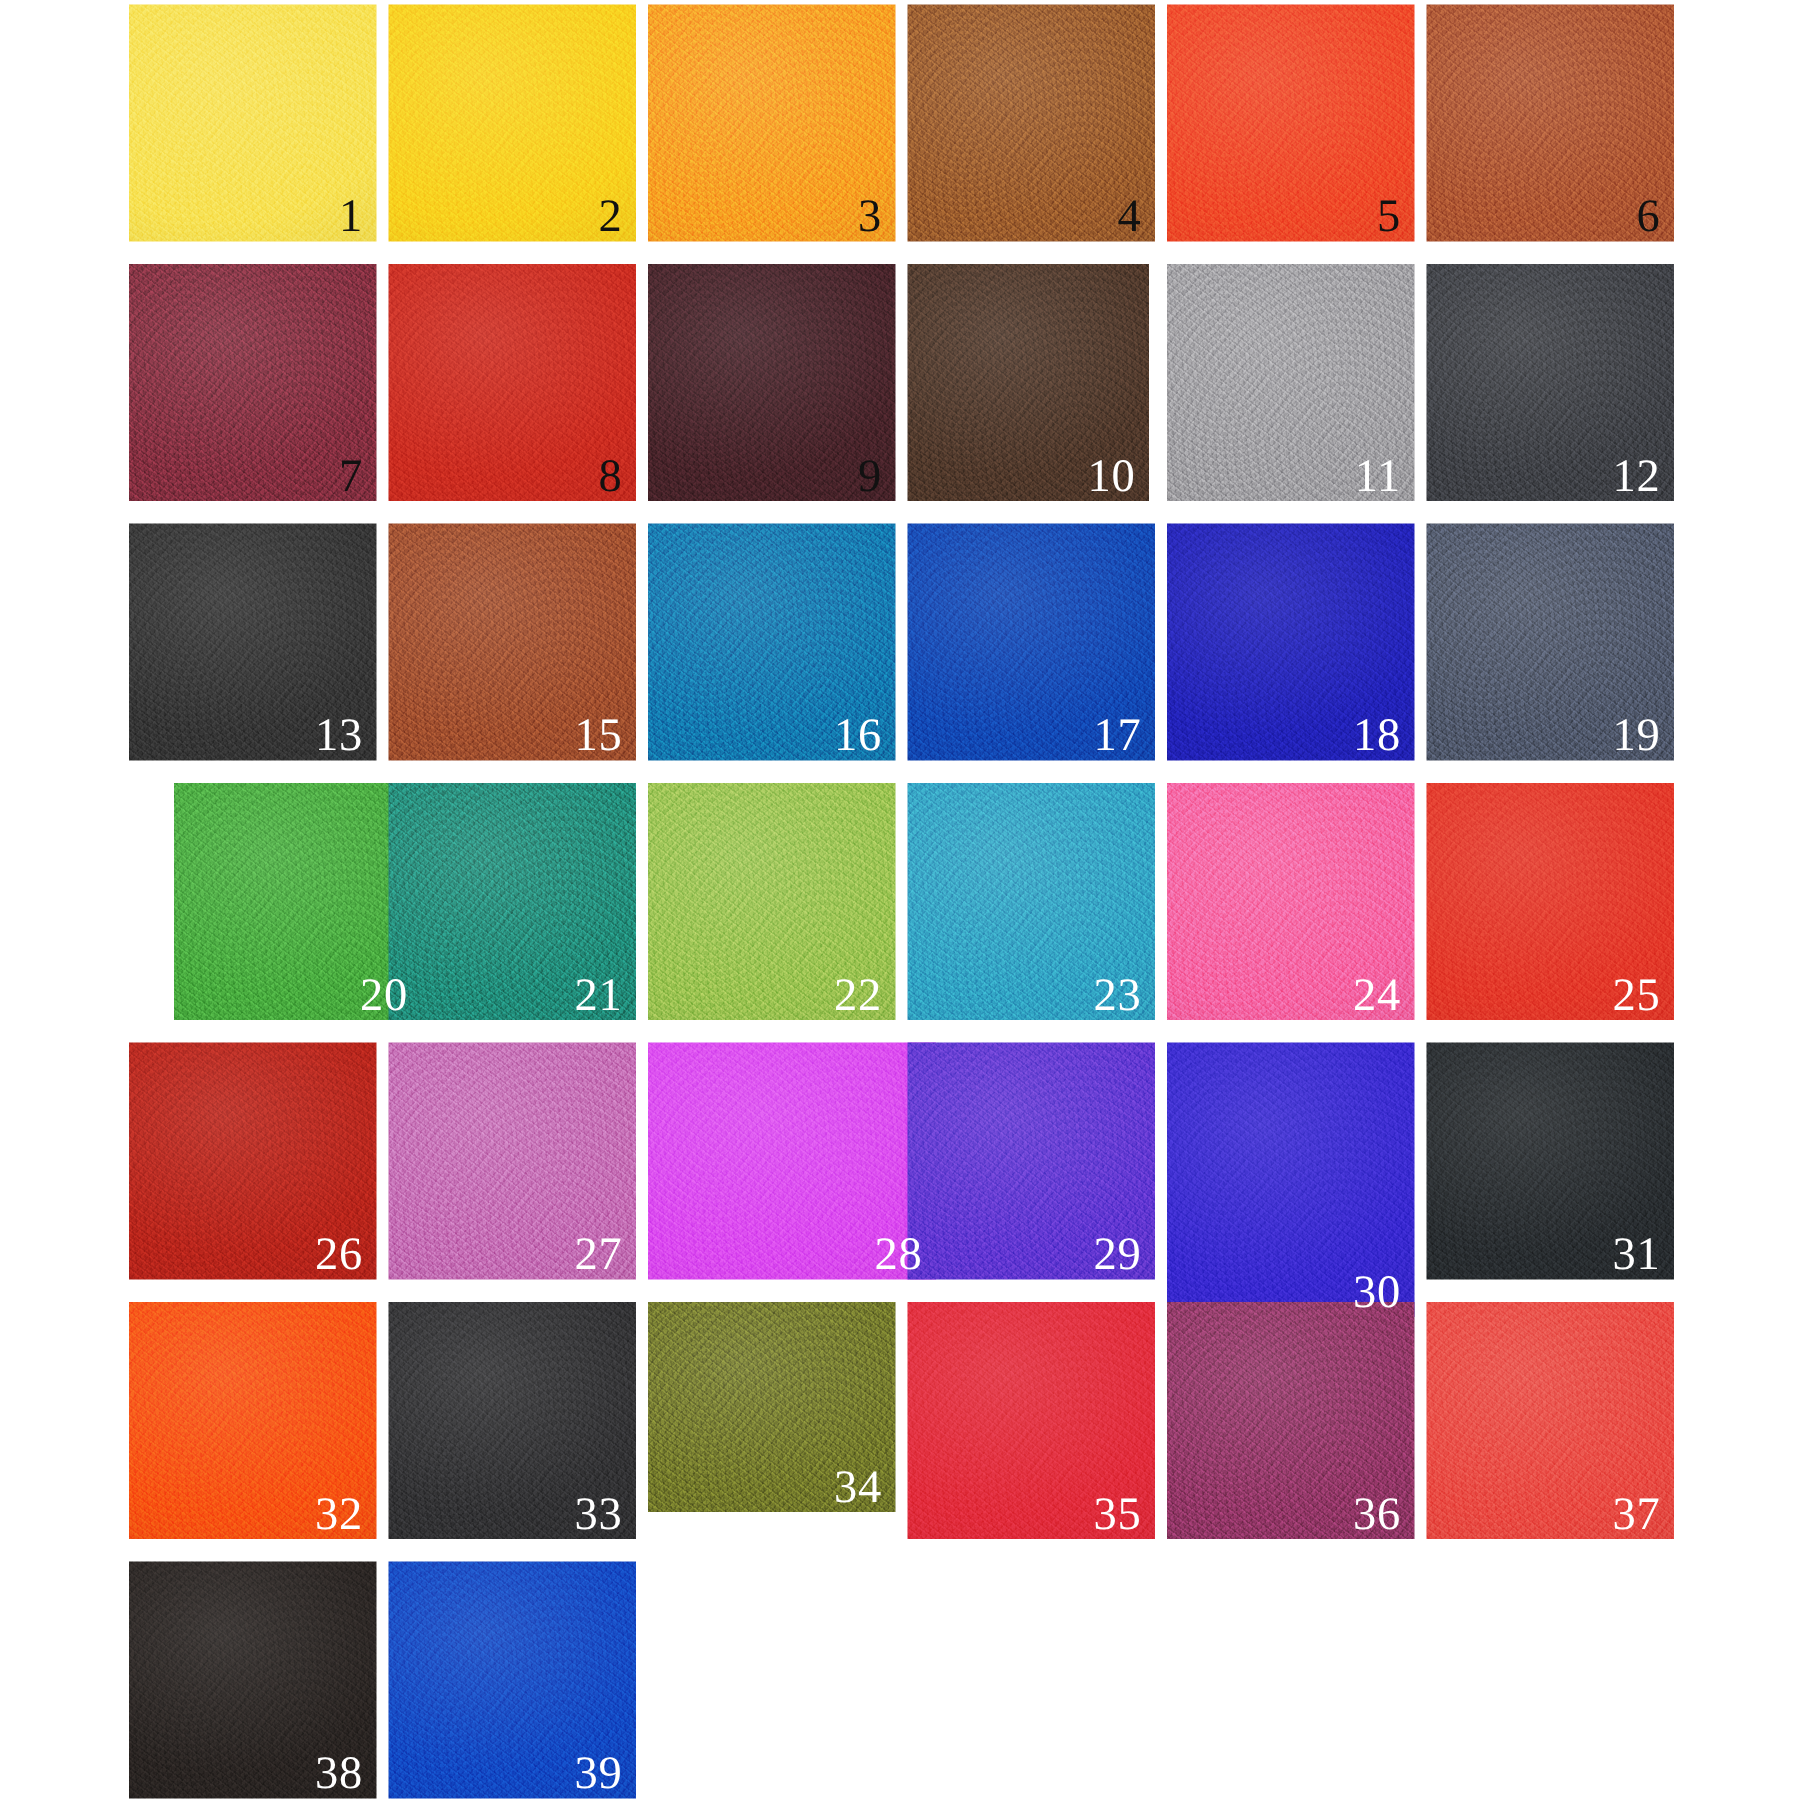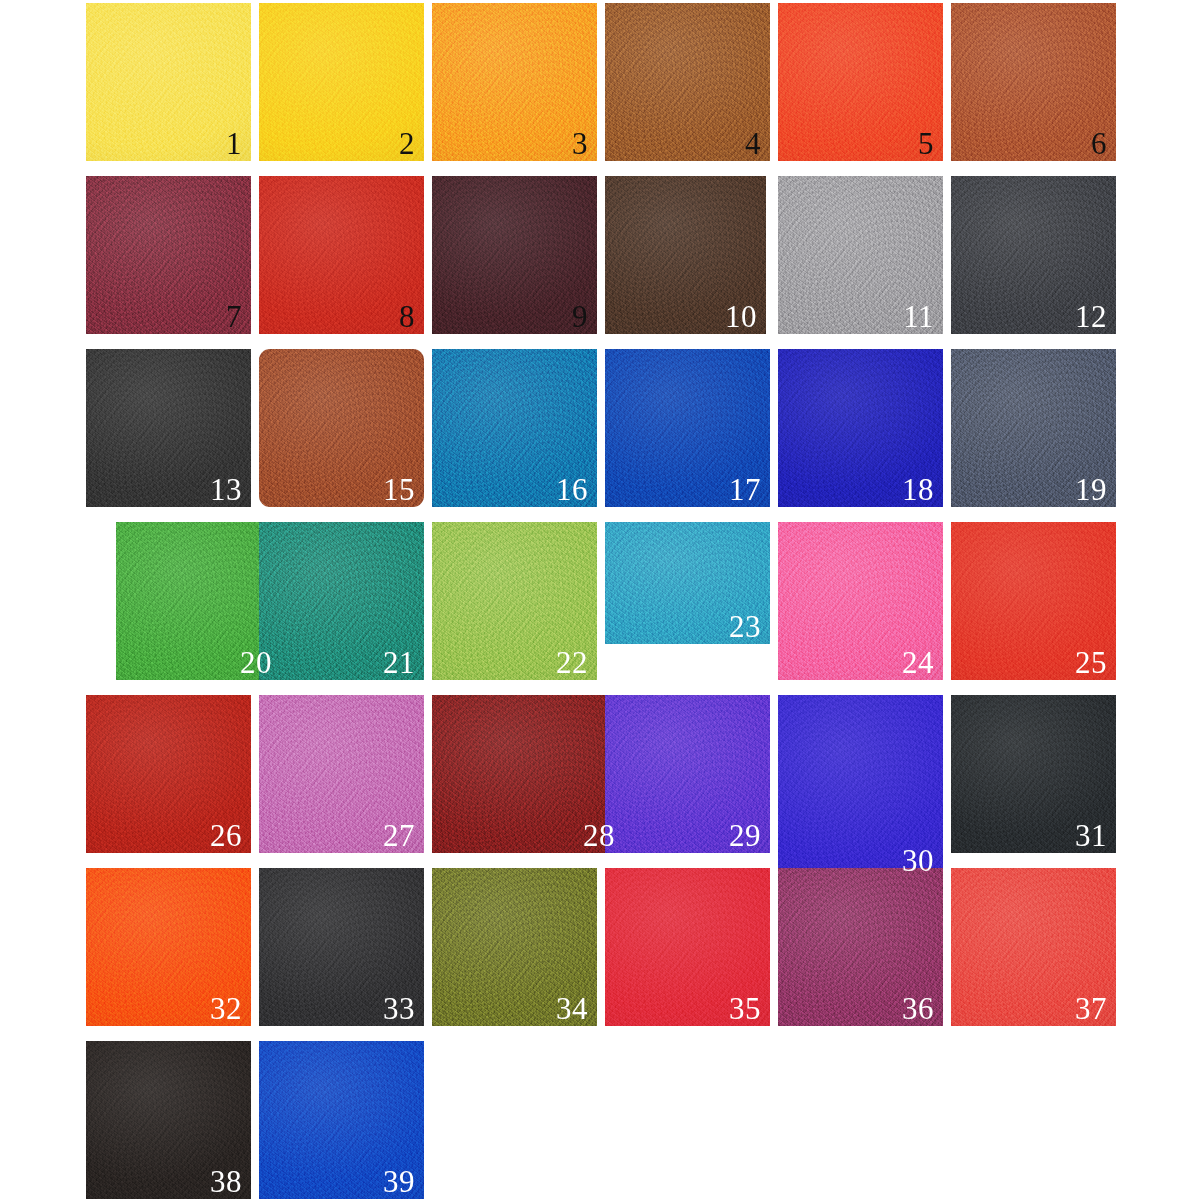--- a/index.html
+++ b/index.html
@@ -159,21 +159,21 @@
     <div class="swatch" style="left: 951px; top: 176px; width: 165px; height: 158px; background-color: rgb(59, 61, 66);">
       <div class="texture"></div>
       <div class="shading"></div>
       <div class="swatch-label light-text">12</div>
     </div>
     <div class="swatch" style="left: 86px; top: 349px; width: 165px; height: 158px; background-color: rgb(50, 50, 50);">
       <div class="texture"></div>
       <div class="shading"></div>
       <div class="swatch-label light-text">13</div>
     </div>
-    <div class="swatch" style="left: 259px; top: 349px; width: 165px; height: 158px; background-color: rgb(154, 74, 43); border-radius: 11px;">
+    <div class="swatch" style="left: 259px; top: 349px; width: 165px; height: 158px; background-color: rgb(154, 74, 43);">
       <div class="texture"></div>
       <div class="shading"></div>
       <div class="swatch-label light-text">15</div>
     </div>
     <div class="swatch" style="left: 432px; top: 349px; width: 165px; height: 158px; background-color: rgb(18, 114, 171);">
       <div class="texture"></div>
       <div class="shading"></div>
       <div class="swatch-label light-text">16</div>
     </div>
     <div class="swatch" style="left: 605px; top: 349px; width: 165px; height: 158px; background-color: rgb(17, 68, 176);">
@@ -199,21 +199,21 @@
     <div class="swatch" style="left: 259px; top: 522px; width: 165px; height: 158px; background-color: rgb(31, 132, 114);">
       <div class="texture"></div>
       <div class="shading"></div>
       <div class="swatch-label light-text">21</div>
     </div>
     <div class="swatch" style="left: 432px; top: 522px; width: 165px; height: 158px; background-color: rgb(148, 191, 76);">
       <div class="texture"></div>
       <div class="shading"></div>
       <div class="swatch-label light-text">22</div>
     </div>
-    <div class="swatch" style="left: 605px; top: 522px; width: 165px; height: 122px; background-color: rgb(46, 157, 192);">
+    <div class="swatch" style="left: 605px; top: 522px; width: 165px; height: 158px; background-color: rgb(46, 157, 192);">
       <div class="texture"></div>
       <div class="shading"></div>
       <div class="swatch-label light-text">23</div>
     </div>
     <div class="swatch" style="left: 778px; top: 522px; width: 165px; height: 158px; background-color: rgb(245, 95, 158); padding-left: 23px;">
       <div class="texture"></div>
       <div class="shading"></div>
       <div class="swatch-label light-text">24</div>
     </div>
     <div class="swatch" style="left: 951px; top: 522px; width: 165px; height: 158px; background-color: rgb(226, 53, 39);">
@@ -224,21 +224,21 @@
     <div class="swatch" style="left: 86px; top: 695px; width: 165px; height: 158px; background-color: rgb(179, 34, 25);">
       <div class="texture"></div>
       <div class="shading"></div>
       <div class="swatch-label light-text">26</div>
     </div>
     <div class="swatch" style="left: 259px; top: 695px; width: 165px; height: 158px; background-color: rgb(193, 103, 176); padding-left: 12px;">
       <div class="texture"></div>
       <div class="shading"></div>
       <div class="swatch-label light-text">27</div>
     </div>
-    <div class="swatch" style="left: 432px; top: 695px; width: 192px; height: 158px; background-color: #7f1d1d; padding-left: 13px;">
+    <div class="swatch" style="left: 432px; top: 695px; width: 192px; height: 158px; background-color: #d946ef; padding-left: 13px;">
       <div class="texture"></div>
       <div class="shading"></div>
       <div class="swatch-label light-text">28</div>
     </div>
     <div class="swatch" style="left: 605px; top: 695px; width: 165px; height: 158px; background-color: rgb(91, 51, 207);">
       <div class="texture"></div>
       <div class="shading"></div>
       <div class="swatch-label light-text">29</div>
     </div>
     <div class="swatch" style="left: 778px; top: 695px; width: 165px; height: 183px; background-color: rgb(53, 38, 205); padding-left: 46px;">
@@ -254,21 +254,21 @@
     <div class="swatch" style="left: 86px; top: 868px; width: 165px; height: 158px; background-color: rgb(247, 78, 17);">
       <div class="texture"></div>
       <div class="shading"></div>
       <div class="swatch-label light-text">32</div>
     </div>
     <div class="swatch" style="left: 259px; top: 868px; width: 165px; height: 158px; background-color: rgb(47, 47, 49);">
       <div class="texture"></div>
       <div class="shading"></div>
       <div class="swatch-label light-text">33</div>
     </div>
-    <div class="swatch" style="left: 432px; top: 868px; width: 165px; height: 158px; background-color: rgb(108, 114, 40); text-decoration: underline;">
+    <div class="swatch" style="left: 432px; top: 868px; width: 165px; height: 140px; background-color: rgb(108, 114, 40); text-decoration: underline;">
       <div class="texture"></div>
       <div class="shading"></div>
       <div class="swatch-label light-text">34</div>
     </div>
     <div class="swatch" style="left: 605px; top: 868px; width: 165px; height: 158px; background-color: rgb(224, 41, 56);">
       <div class="texture"></div>
       <div class="shading"></div>
       <div class="swatch-label light-text">35</div>
     </div>
     <div class="swatch" style="left: 778px; top: 868px; width: 165px; height: 158px; background-color: rgb(138, 51, 96);">

